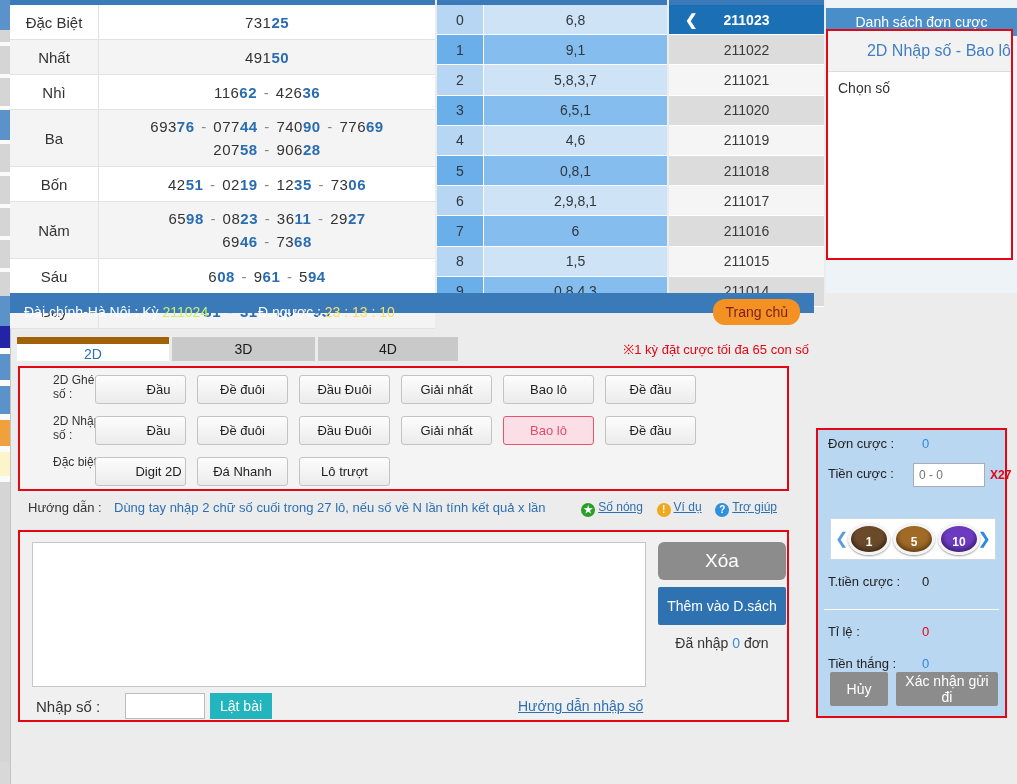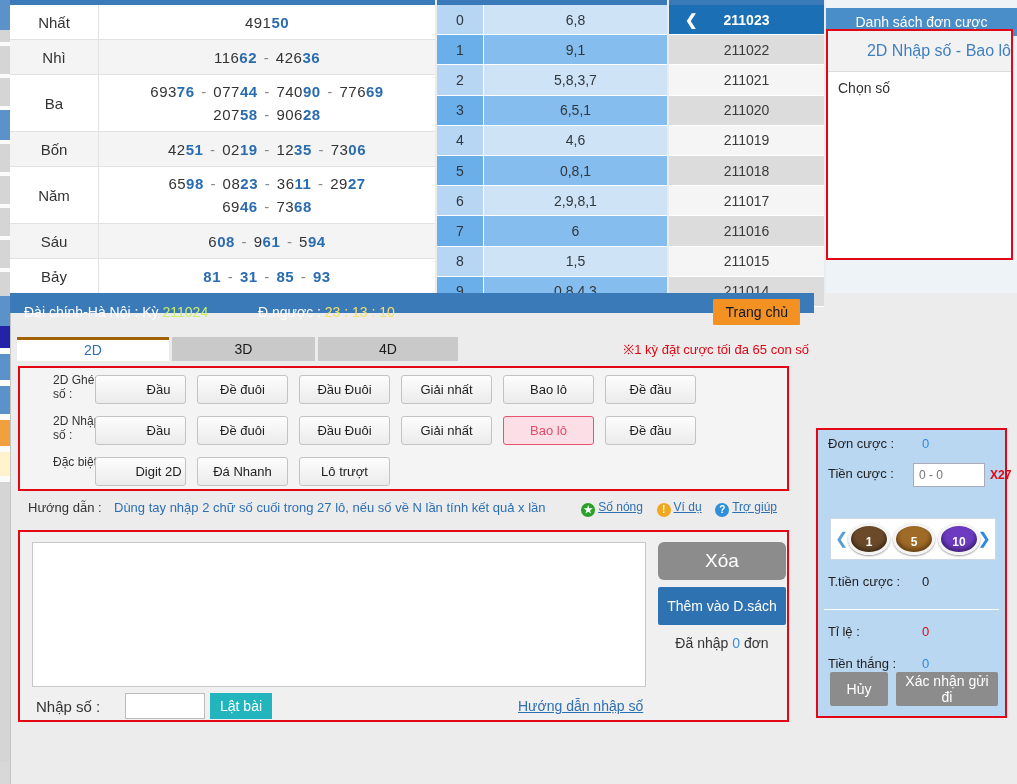--- a/index.html
+++ b/index.html
@@ -136,39 +136,39 @@
     width: 804px; height: 20px;
     background: #3b7ab8;
     color: #ffffff; font-size: 14px;
   }
   .infobar .ib-1 { position: absolute; left: 14px; top: 11px; }
   .infobar .ib-2 { position: absolute; left: 248px; top: 11px; }
   .v-green { color: #c9f06b; }
   .v-yellow { color: #f6e06a; }
   .home-btn {
     position: absolute; right: 14px; top: 6px;
-    background: #f39122; color: #0f172a;
-    font-size: 14px; padding: 5px 12px; border-radius: 1px;
+    background: #f39122; color: #7f1d1d;
+    font-size: 14px; padding: 5px 12px; border-radius: 12px;
     cursor: pointer; border: none;
   }
 
   
   .tabs-row {
     position: absolute; left: 10px; top: 331px;
     width: 804px; height: 30px;
   }
   .tab {
     position: absolute; top: 6px; height: 24px; line-height: 24px;
     text-align: center; font-size: 14px; cursor: pointer;
     box-sizing: border-box;
   }
   .tab.inactive { background: #c9c9c9; color: #1a1a1a; }
   .tab.active {
     background: #ffffff; color: #2d6fb3;
-    border-top: 3px solid #a16207; line-height: 21px;
+    border-top: 7px solid #a16207; line-height: 21px;
   }
   .t1 { left: 7px; width: 152px; }
   .t2 { left: 162px; width: 143px; }
   .t3 { left: 308px; width: 140px; }
   .max-note {
     position: absolute; right: 5px; top: 9px;
     color: #e30613; font-size: 13px;
   }
 
   
@@ -375,20 +375,26 @@
     <i class="strip-white" style="height:6px"></i>
     <i style="height:280px"></i>
   </div>
 
   <div class="top-wrap">
 
     <div class="results-panel">
       <table class="results">
         <tbody id="results-body">
             <tr>
+              <td class="prize-name" style="height: 34px;">Đặc Biệt</td>
+              <td class="prize-vals">
+                <div class="pv-line"><span>731<b>25</b></span></div>
+              </td>
+            </tr>
+            <tr>
               <td class="prize-name" style="height: 34px;">Nhất</td>
               <td class="prize-vals">
                 <div class="pv-line"><span>491<b>50</b></span></div>
               </td>
             </tr>
             <tr>
               <td class="prize-name" style="height: 34px;">Nhì</td>
               <td class="prize-vals">
                 <div class="pv-line"><span>116<b>62</b></span><span class="sep"> - </span><span>426<b>36</b></span></div>
               </td>

